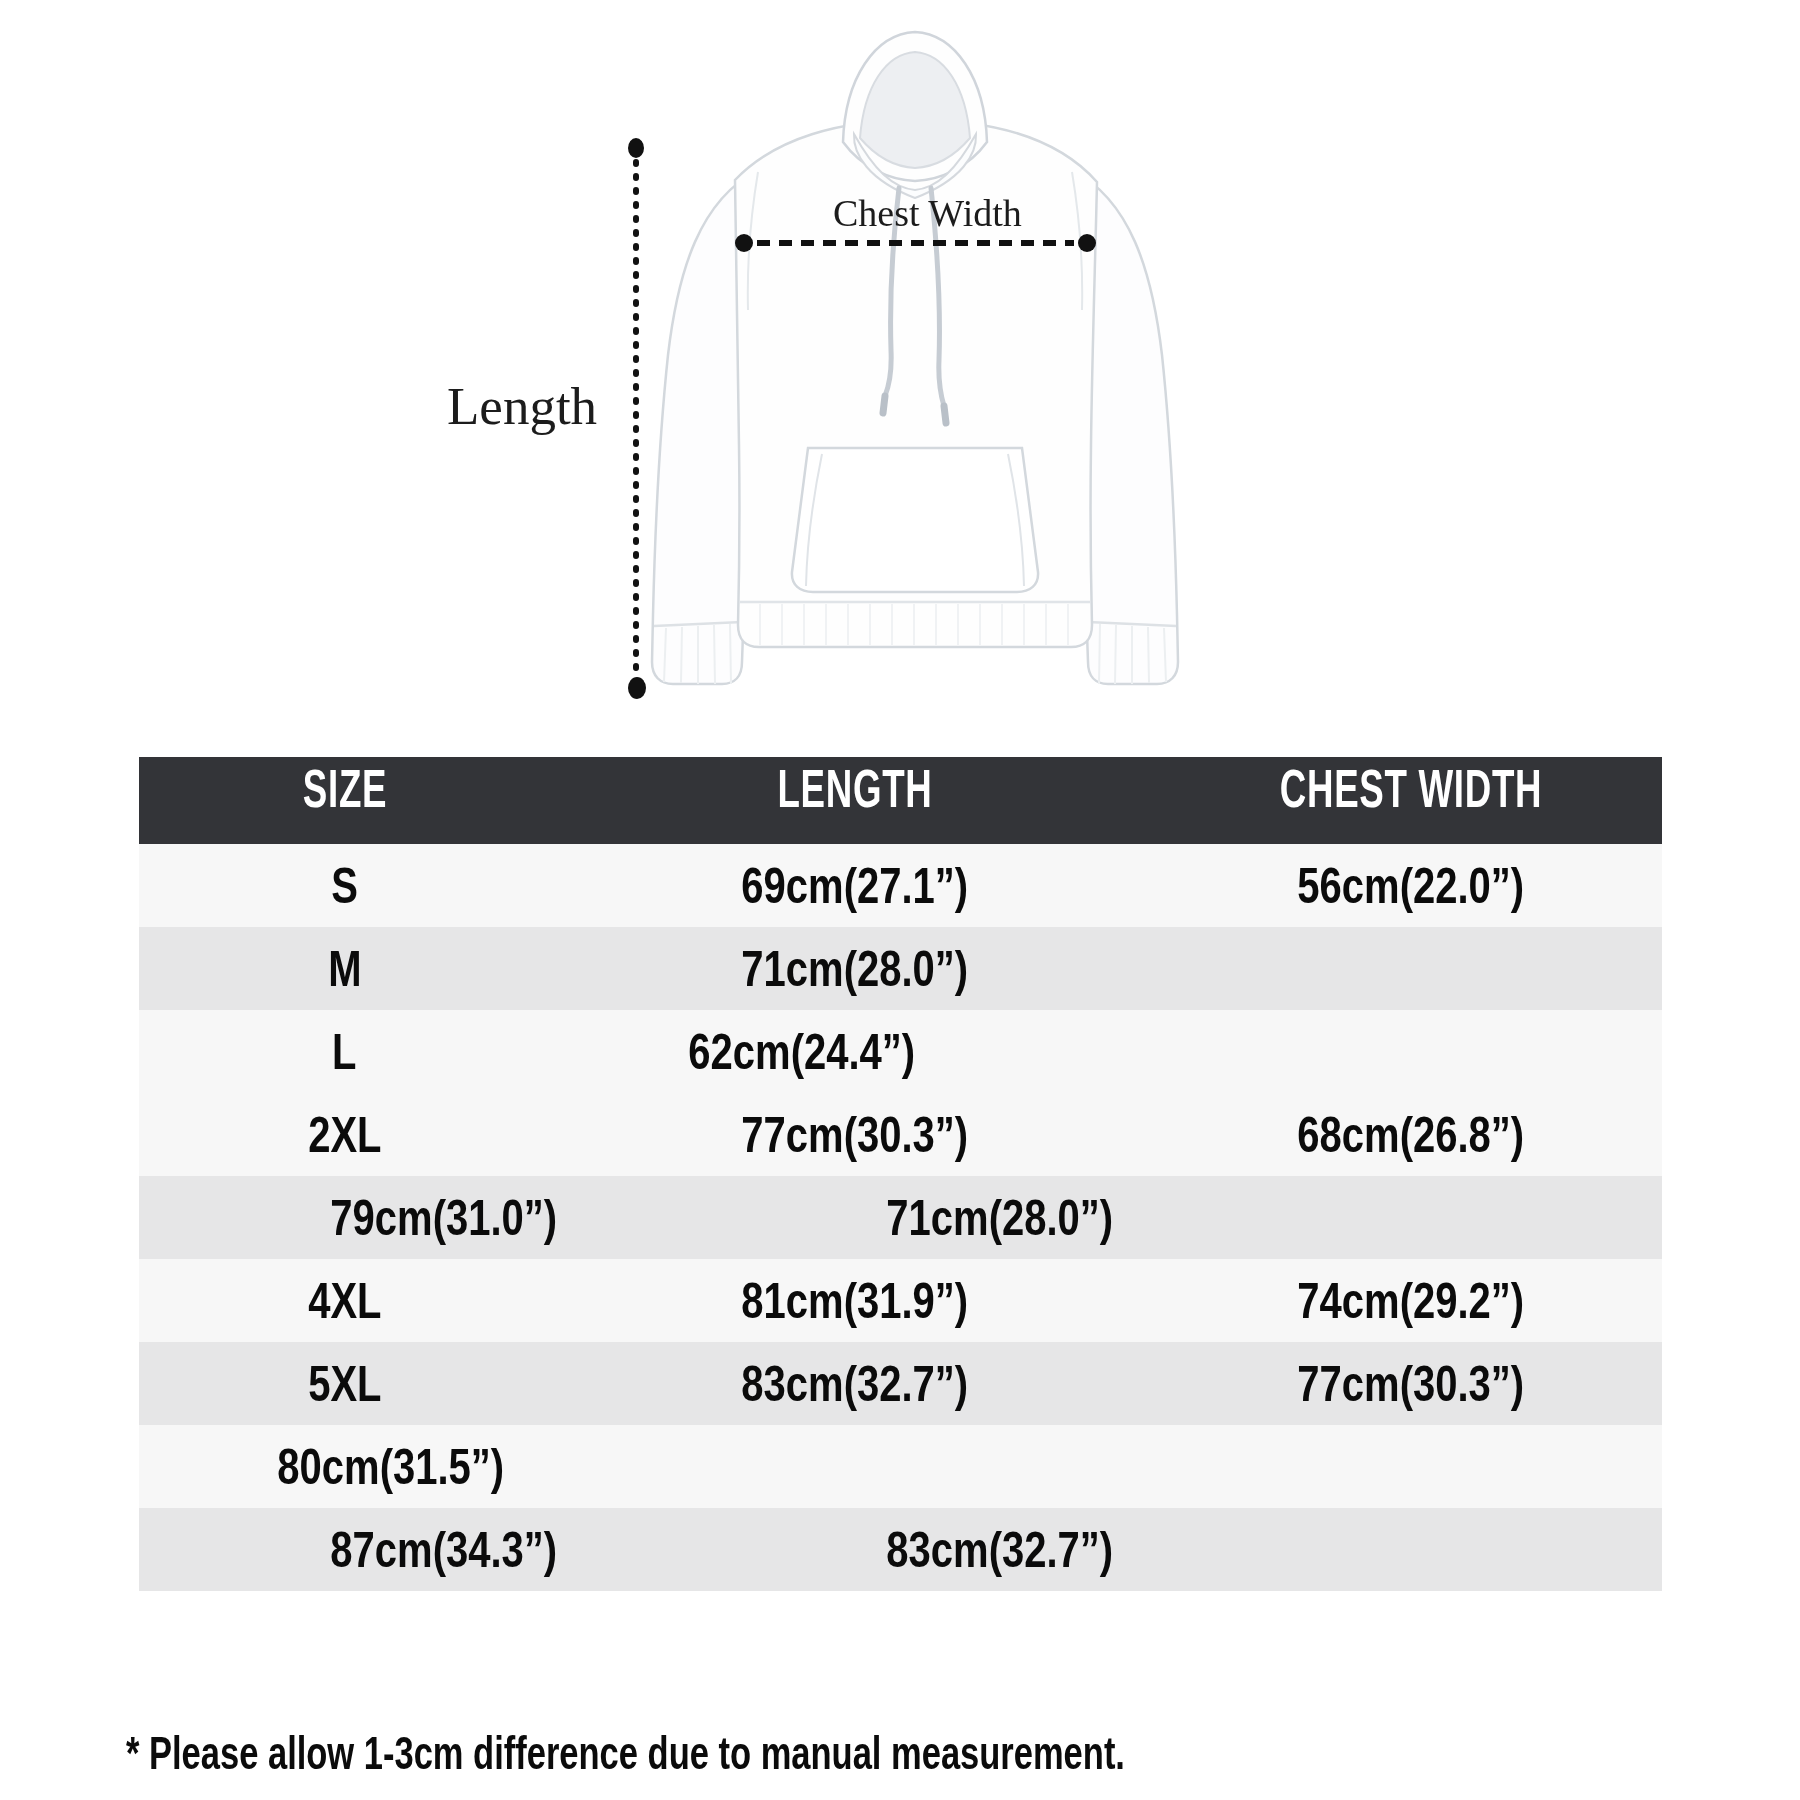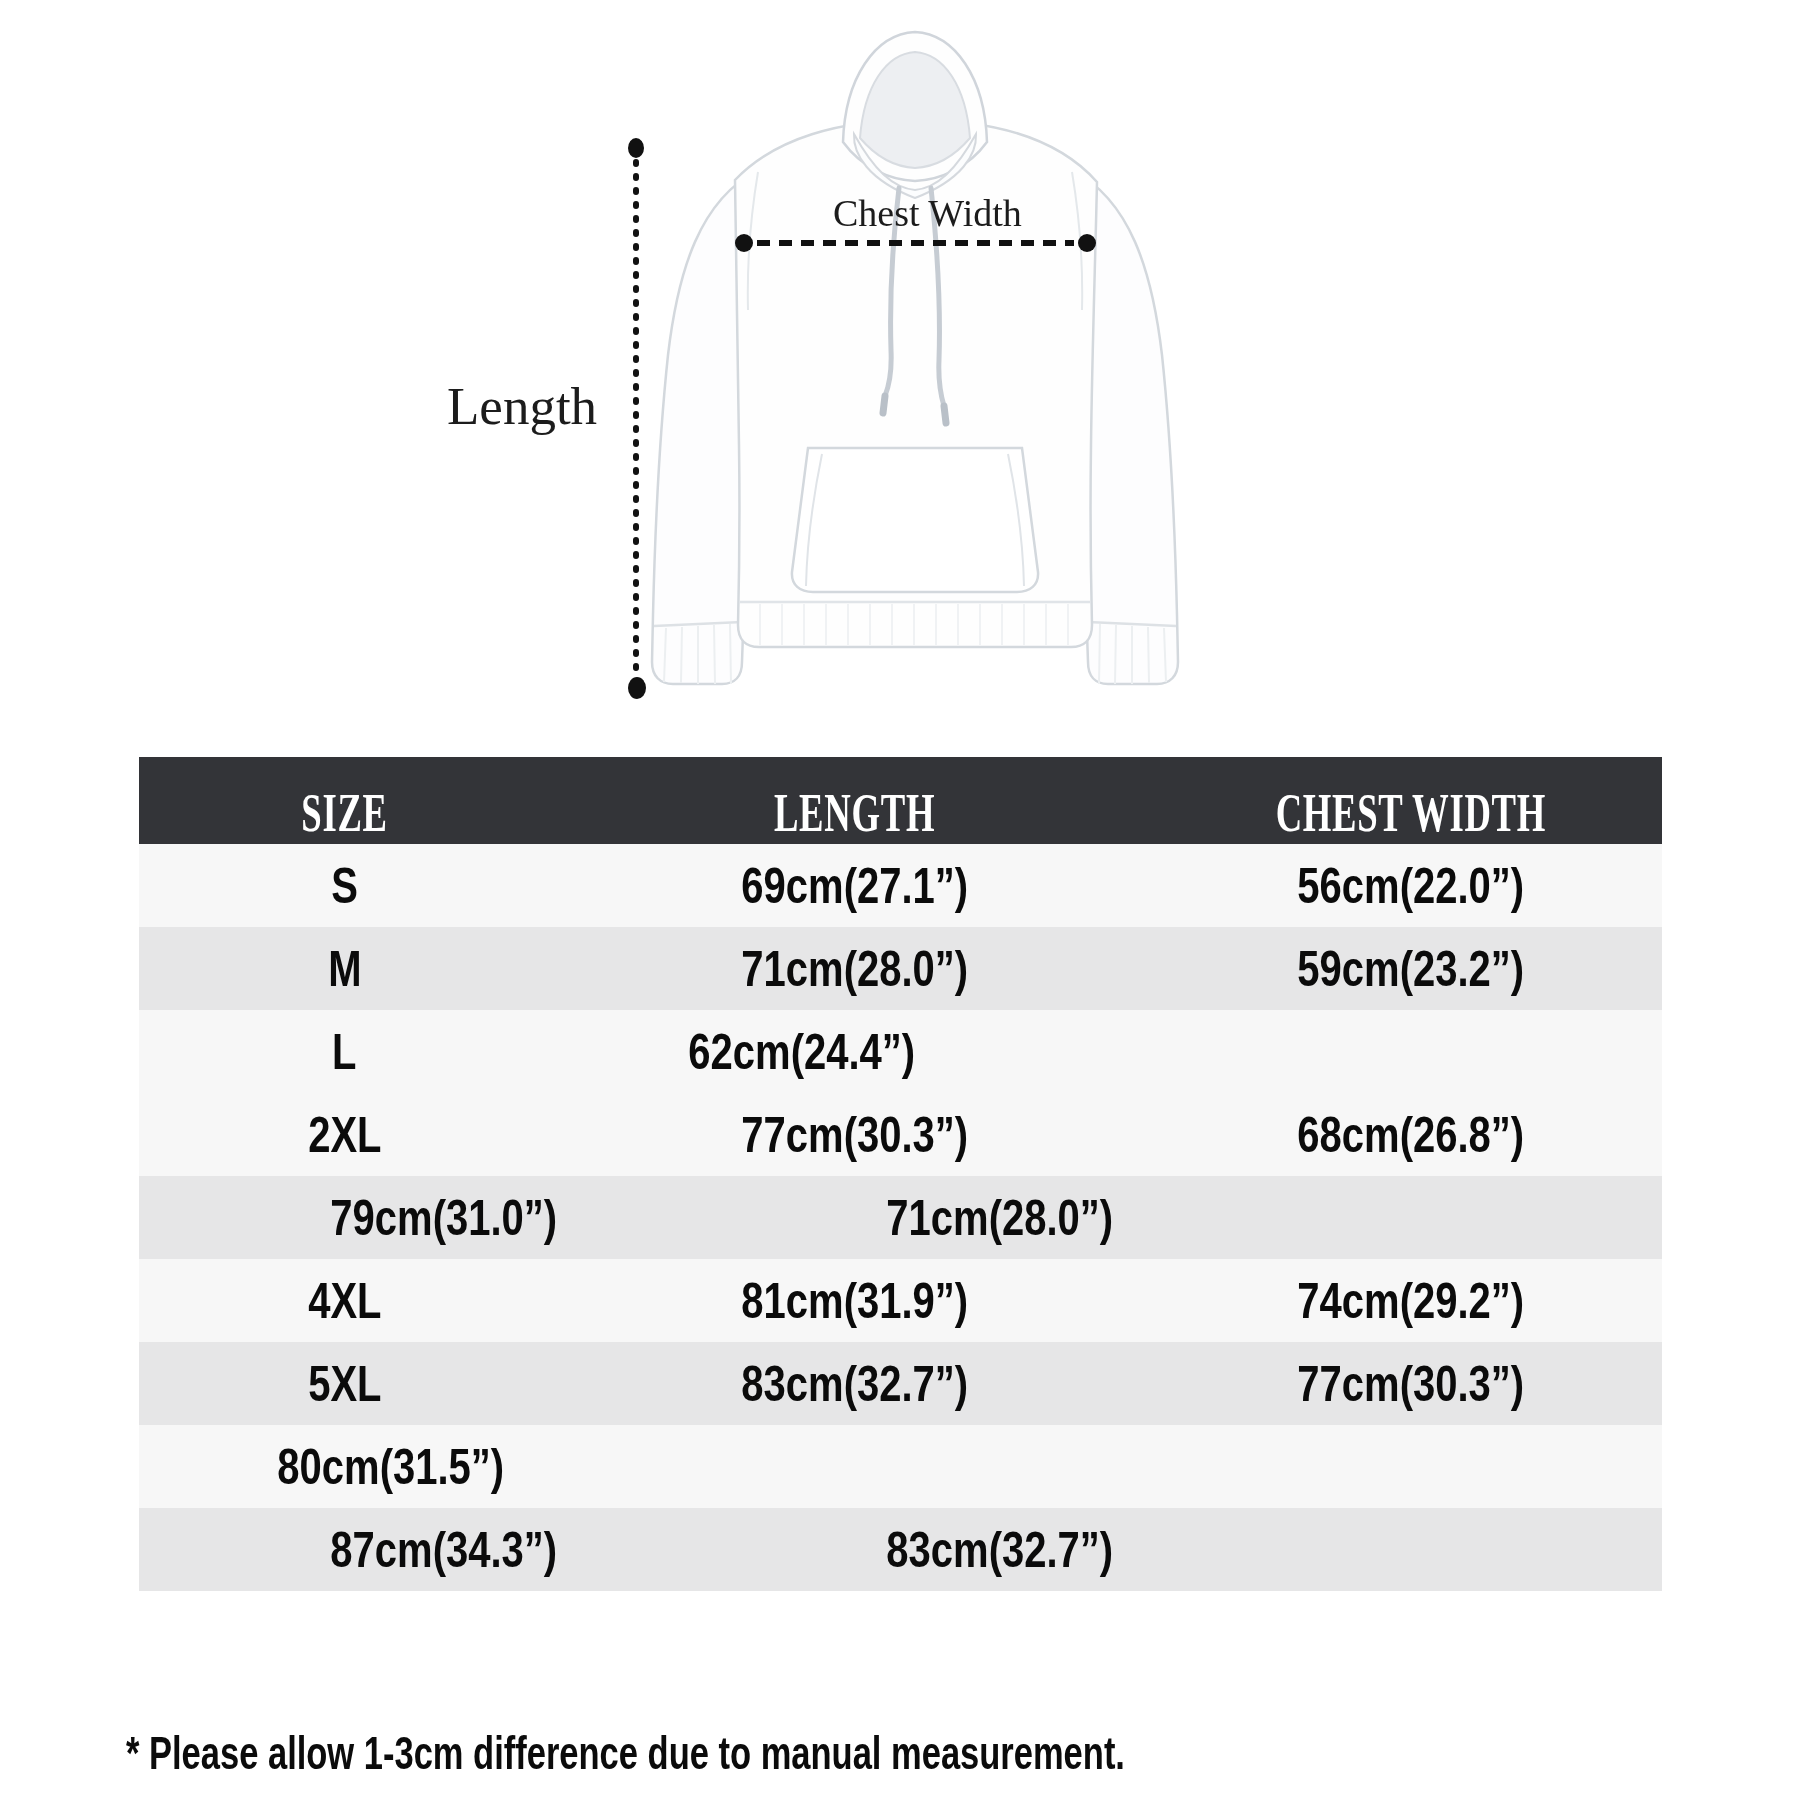--- a/index.html
+++ b/index.html
@@ -8,21 +8,21 @@
 
   
   .hoodie-svg{position:absolute;left:600px;top:20px;width:600px;height:690px;}
   .overlay-svg{position:absolute;left:0;top:0;width:1800px;height:1800px;pointer-events:none;}
   .serif-label{position:absolute;font-family:"Liberation Serif",serif;color:#1c1c1c;line-height:1;white-space:nowrap;}
   .label-length{left:447px;top:380px;font-size:53px;}
   .label-chest{left:833px;top:194px;font-size:38px;}
 
   
   .size-table{position:absolute;left:139px;top:757px;width:1523px;}
-  .thead{display:flex;height:87px;background:var(--header-bg,#333438);align-items:flex-end;font-family:Liberation Serif, serif;}
+  .thead{display:flex;height:87px;background:var(--header-bg,#333438);align-items:flex-start;}
   .tr{display:flex;height:83px;align-items:center;}
   .row-base{background:var(--row-light,#f7f7f7);}
   .row-alt{background:var(--row-dark,#e6e6e7);}
   .c1{width:27%;} .c2{width:40%;} .c3{width:33%;}
   .th,.td{display:flex;justify-content:center;align-items:center;overflow:visible;}
   .th span{display:inline-block;transform:scaleX(0.68);transform-origin:center;
            color:var(--header-text,#fff);font-weight:bold;font-size:54px;letter-spacing:1px;white-space:nowrap;}
   .td span{display:inline-block;transform:scaleX(0.8);transform-origin:center;
            color:var(--cell-text,#0b0b0b);font-weight:bold;font-size:50px;white-space:nowrap;}
 
@@ -112,23 +112,20 @@
             <span>56cm(22.0”)</span>
           </div>
   </div>
         <div class="tr row-alt">
     <div class="td c1">
             <span>M</span>
           </div>
     <div class="td c2">
             <span>71cm(28.0”)</span>
           </div>
-    <div class="td c3">
-            <span>59cm(23.2”)</span>
-          </div>
   </div>
         <div class="tr row-base">
     <div class="td c1">
             <span>L</span>
           </div>
     <div class="td c3">
             <span>62cm(24.4”)</span>
           </div>
   </div>
         <div class="tr row-base">

